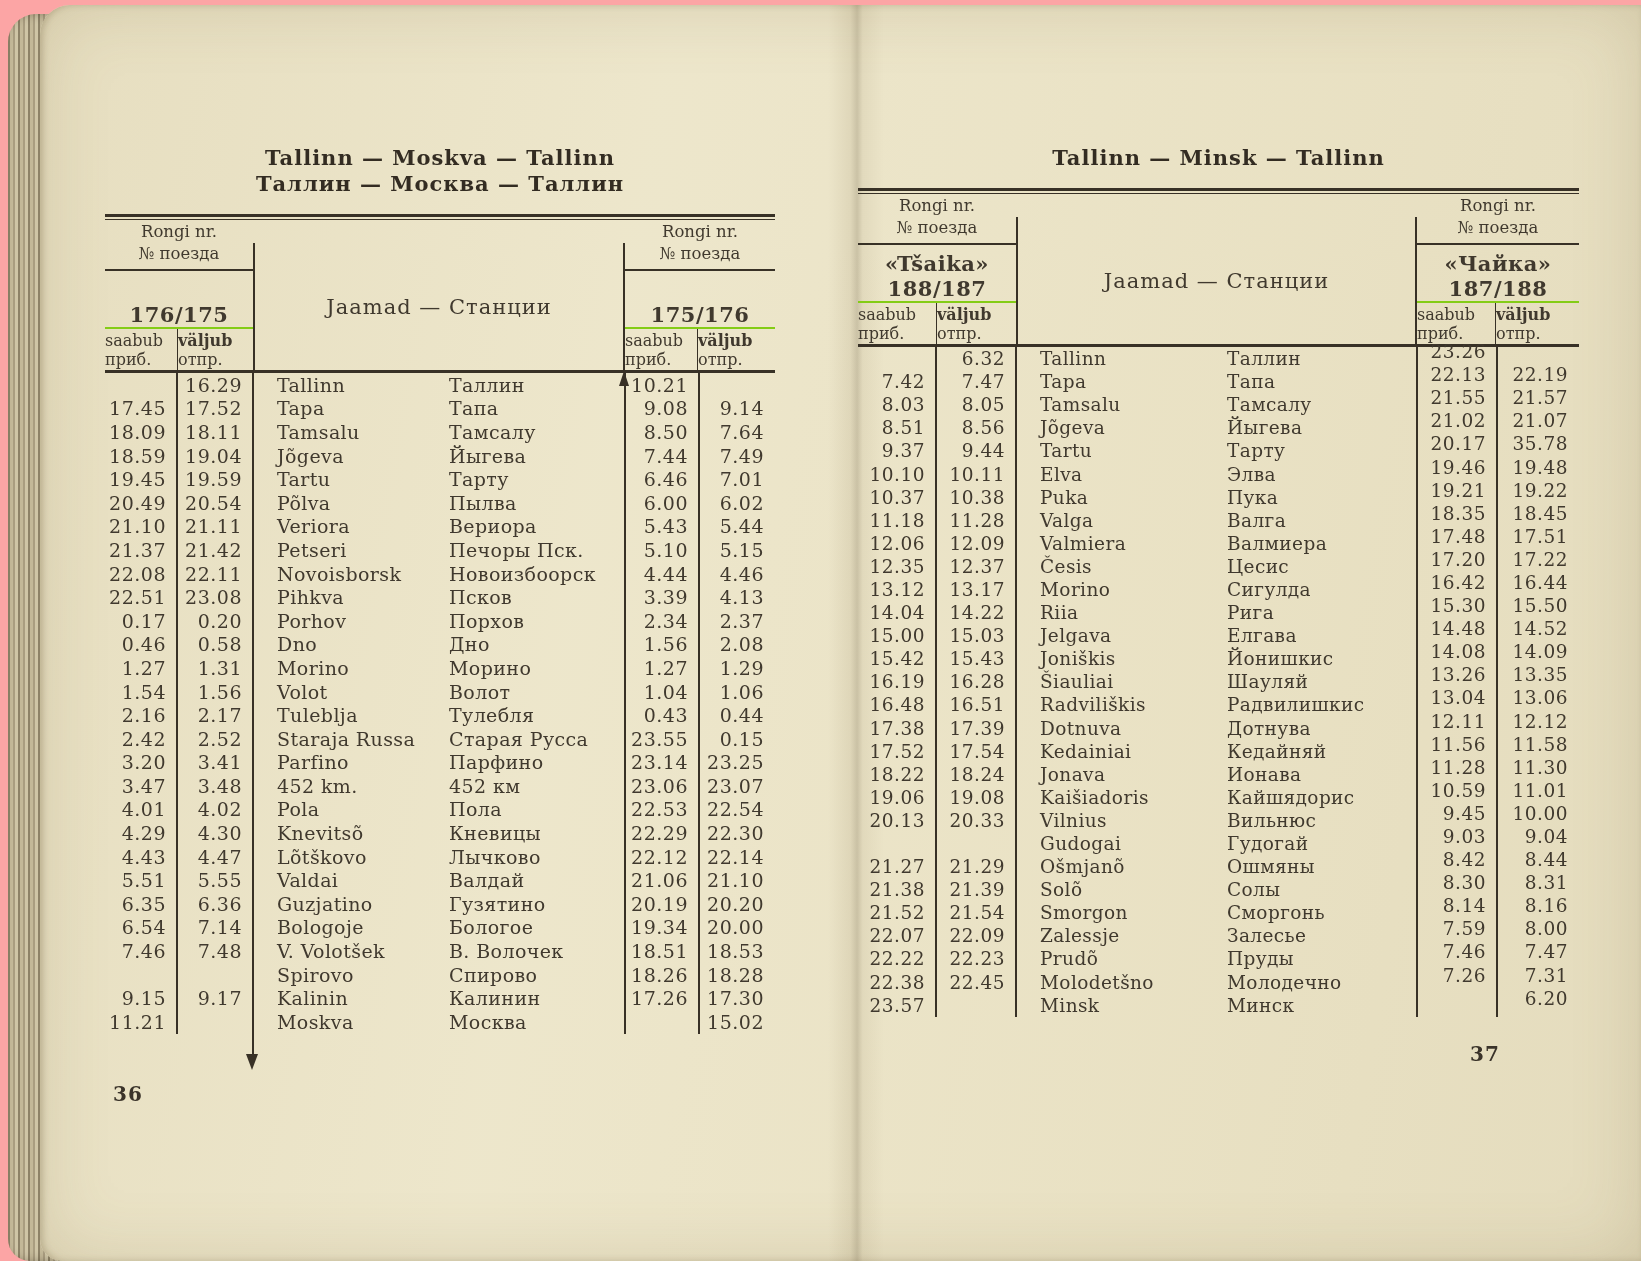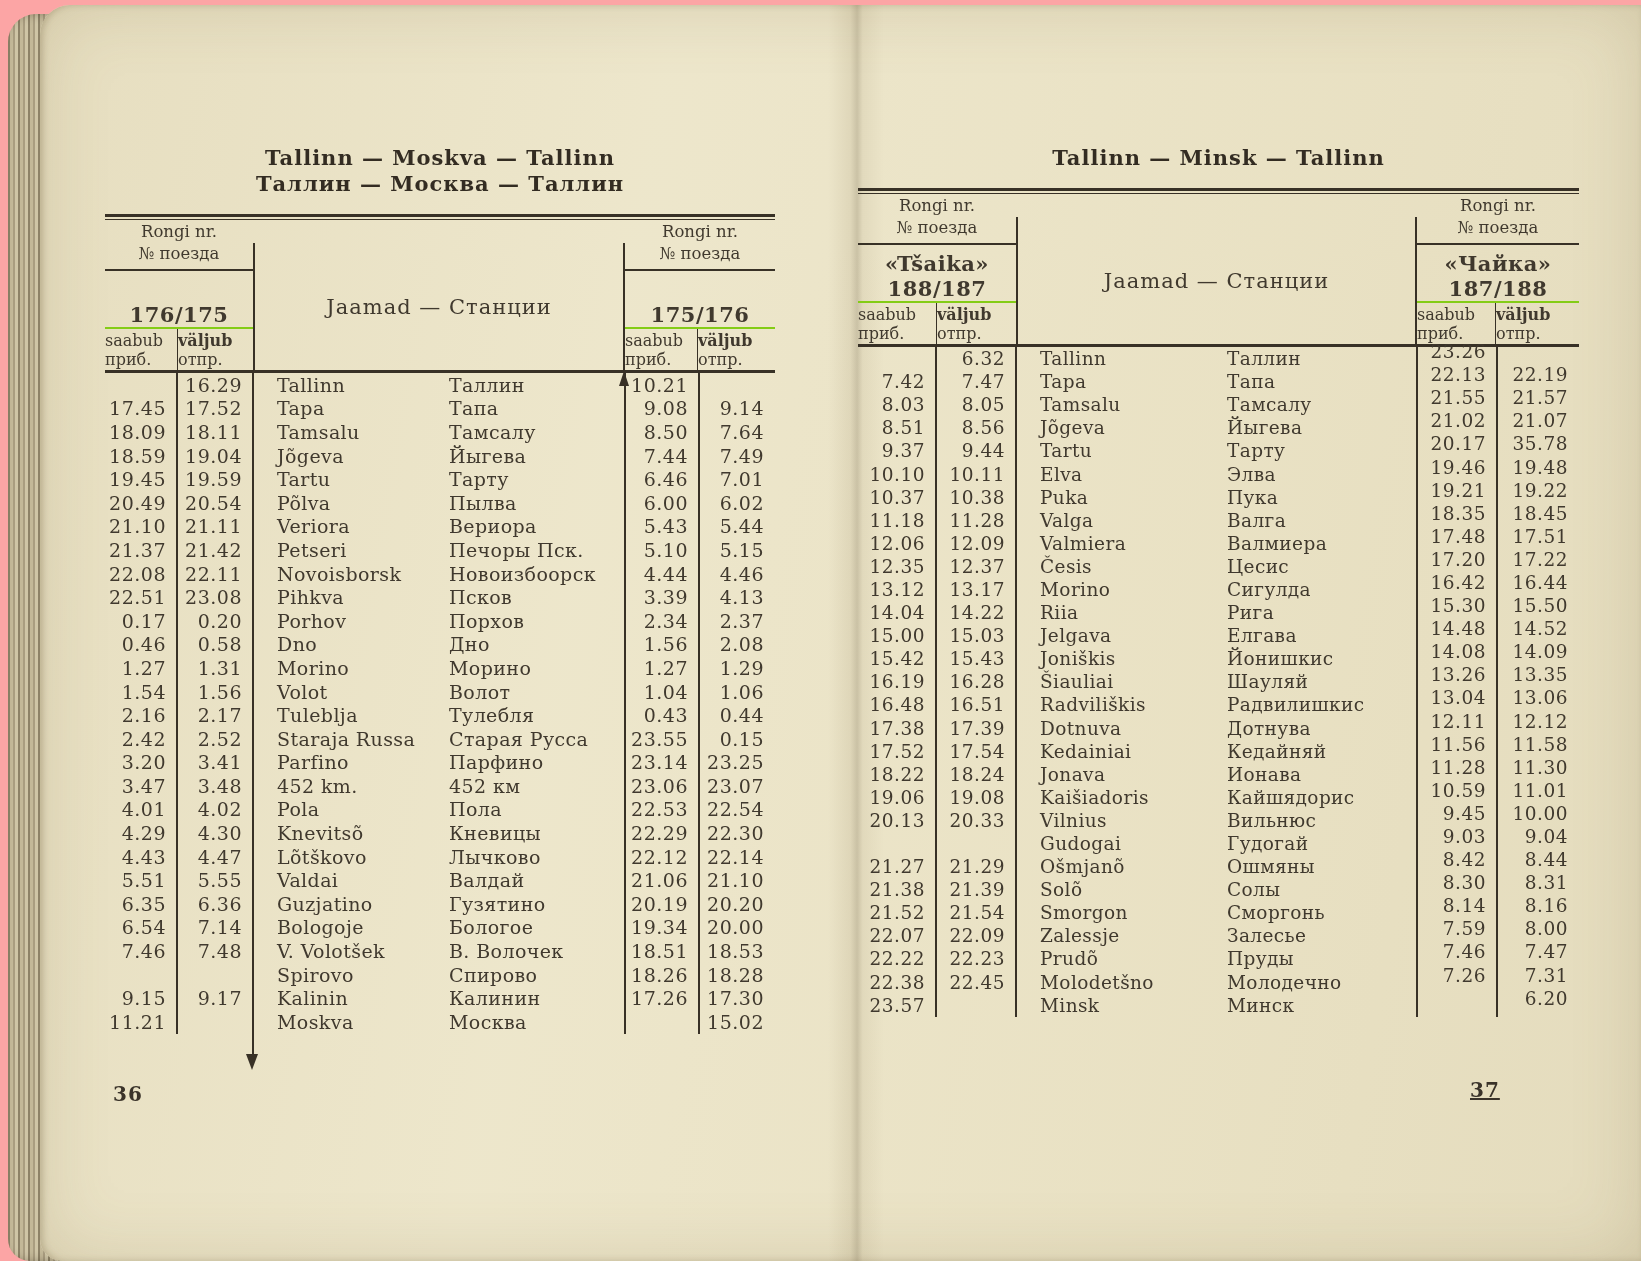--- a/index.html
+++ b/index.html
@@ -76,21 +76,21 @@
 
   
   .arrow-up{position:absolute;left:514px;top:-2px;width:0;height:0;
      border-left:5.5px solid transparent;border-right:5.5px solid transparent;border-bottom:15px solid #383126;}
   .arrow-down-shaft{position:absolute;left:147px;top:100%;height:22px;width:2px;background:#383126;}
   .arrow-down-head{position:absolute;left:141px;top:calc(100% + 20px);width:0;height:0;
      border-left:6.5px solid transparent;border-right:6.5px solid transparent;border-top:16px solid #383126;}
 
   .pageno{position:absolute;font-size:20px;font-weight:bold;letter-spacing:1px;color:#3a332a;}
   .pageno-left{left:113px;top:1082px;}
-  .pageno-right{left:1470px;top:1078px;text-decoration:underline;}
+  .pageno-right{left:1470px;top:1042px;}
 </style>
 </head>
 <body>
 
 <div class="scan">
   <div class="book-edge"></div>
   <div class="paper">
     <div class="crease"></div>
   </div>
 

